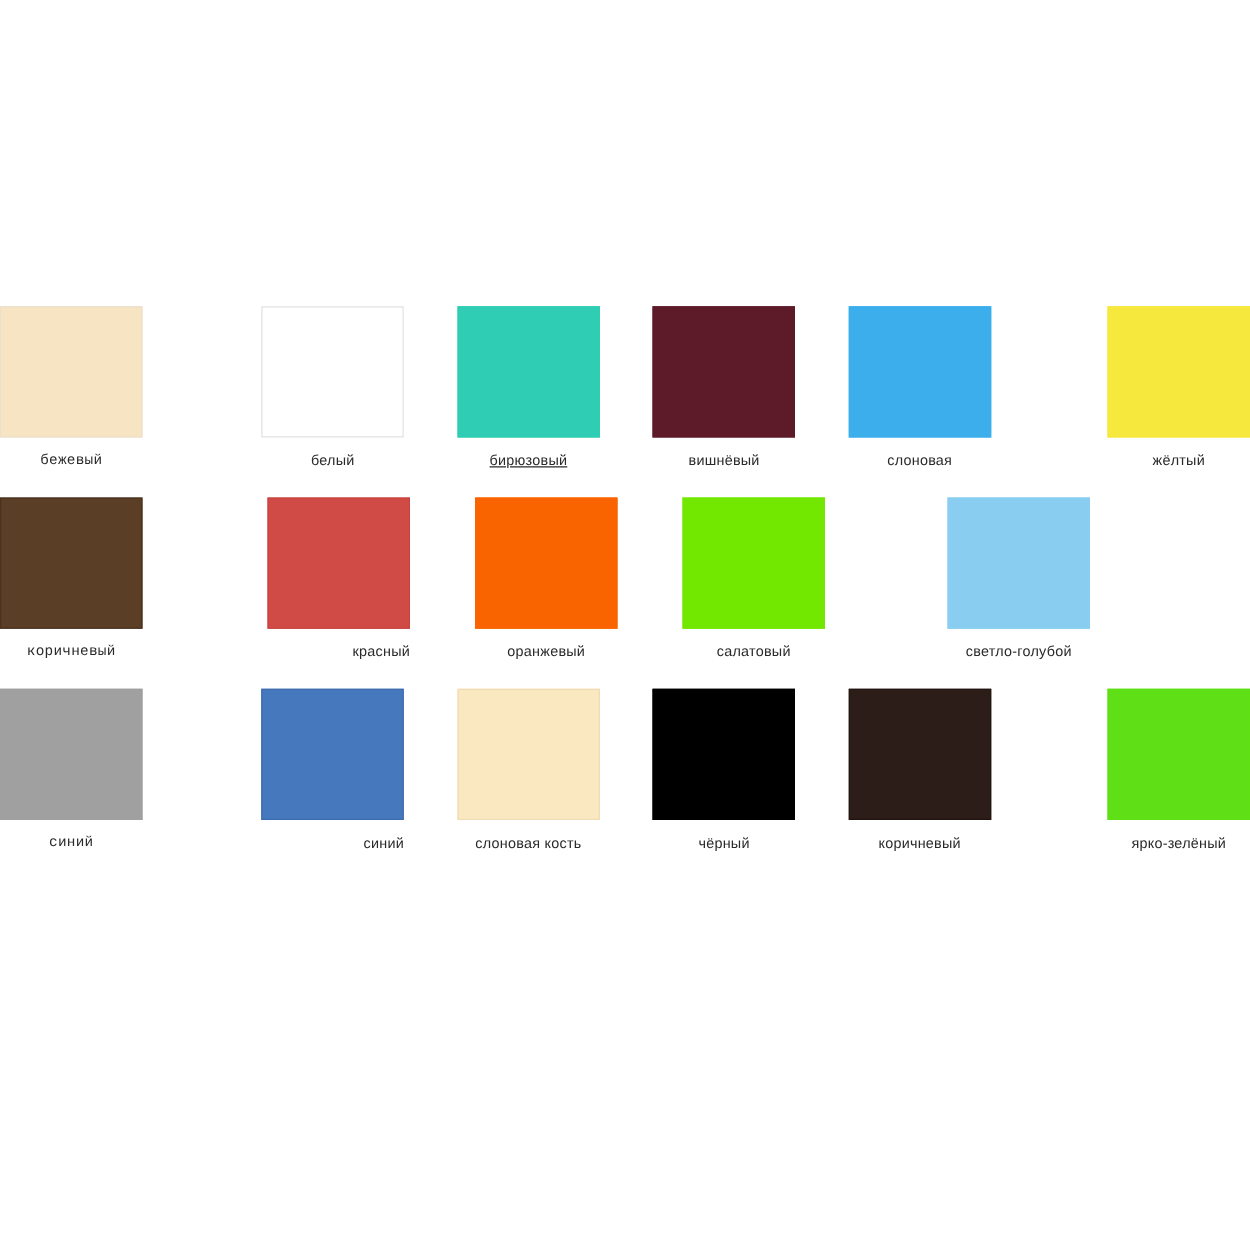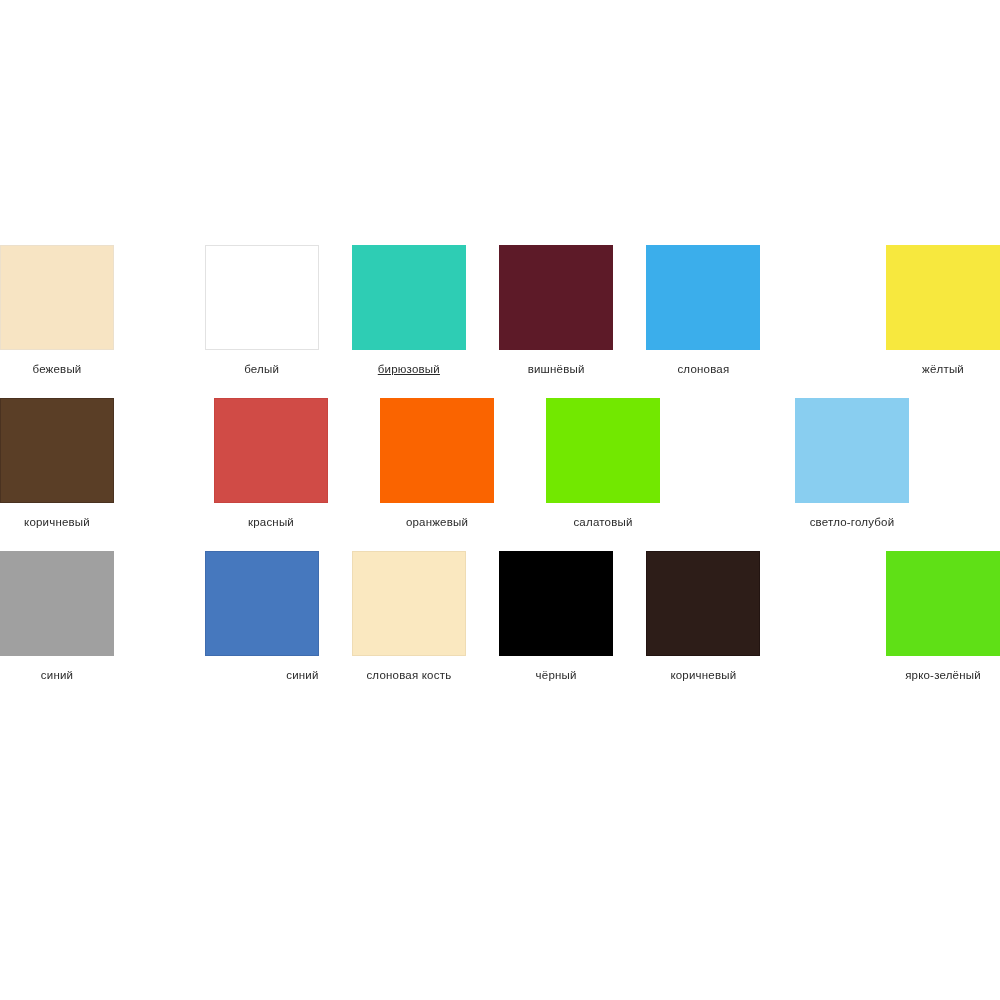--- a/index.html
+++ b/index.html
@@ -48,25 +48,26 @@
     flex-direction: column;
     align-items: center;
     box-sizing: border-box;
   }
 
   
   .swatch-row .swatch-cell:first-child {
     width: 114px;
     align-items: flex-start;
     margin-right: 74px;
+    font-family: Liberation Mono, monospace;
   }
   .swatch-row .swatch-cell:last-child {
     width: 114px;
     align-items: flex-start;
-    margin-left: 109px;
+    margin-left: 72px;
   }
 
   .swatch-chip {
     width: 114px;
     height: 105px;
     display: block;
   }
 
   .swatch-label {
     margin-top: 12px;
@@ -118,21 +119,21 @@
       </div>
     </div>
 
     <div class="swatch-row">
       <div class="swatch-cell">
         <span class="swatch-chip" style="background-color: rgb(90, 62, 38); border-color: rgb(74, 50, 32); border-style: solid; border-width: 1px; box-sizing: border-box;"></span>
         <span class="swatch-label" style="color: rgb(42, 42, 42);">коричневый</span>
       </div>
       <div class="swatch-cell">
         <span class="swatch-chip" style="background-color: rgb(208, 75, 70); border-color: rgb(200, 68, 63); border-style: solid; border-width: 1px; box-sizing: border-box;"></span>
-        <span class="swatch-label" style="color: rgb(42, 42, 42);">красный</span>
+        <span class="swatch-label" style="color: rgb(42, 42, 42); text-align: right;">красный</span>
       </div>
       <div class="swatch-cell">
         <span class="swatch-chip" style="background-color: rgb(250, 100, 0); border-color: rgb(250, 100, 0); border-style: solid; border-width: 1px; box-sizing: border-box;"></span>
         <span class="swatch-label" style="color: rgb(42, 42, 42);">оранжевый</span>
       </div>
       <div class="swatch-cell">
         <span class="swatch-chip" style="background-color: rgb(114, 232, 0); border-color: rgb(114, 232, 0); border-style: solid; border-width: 1px; box-sizing: border-box;"></span>
         <span class="swatch-label" style="color: rgb(42, 42, 42);">салатовый</span>
       </div>
       <div class="swatch-cell">

